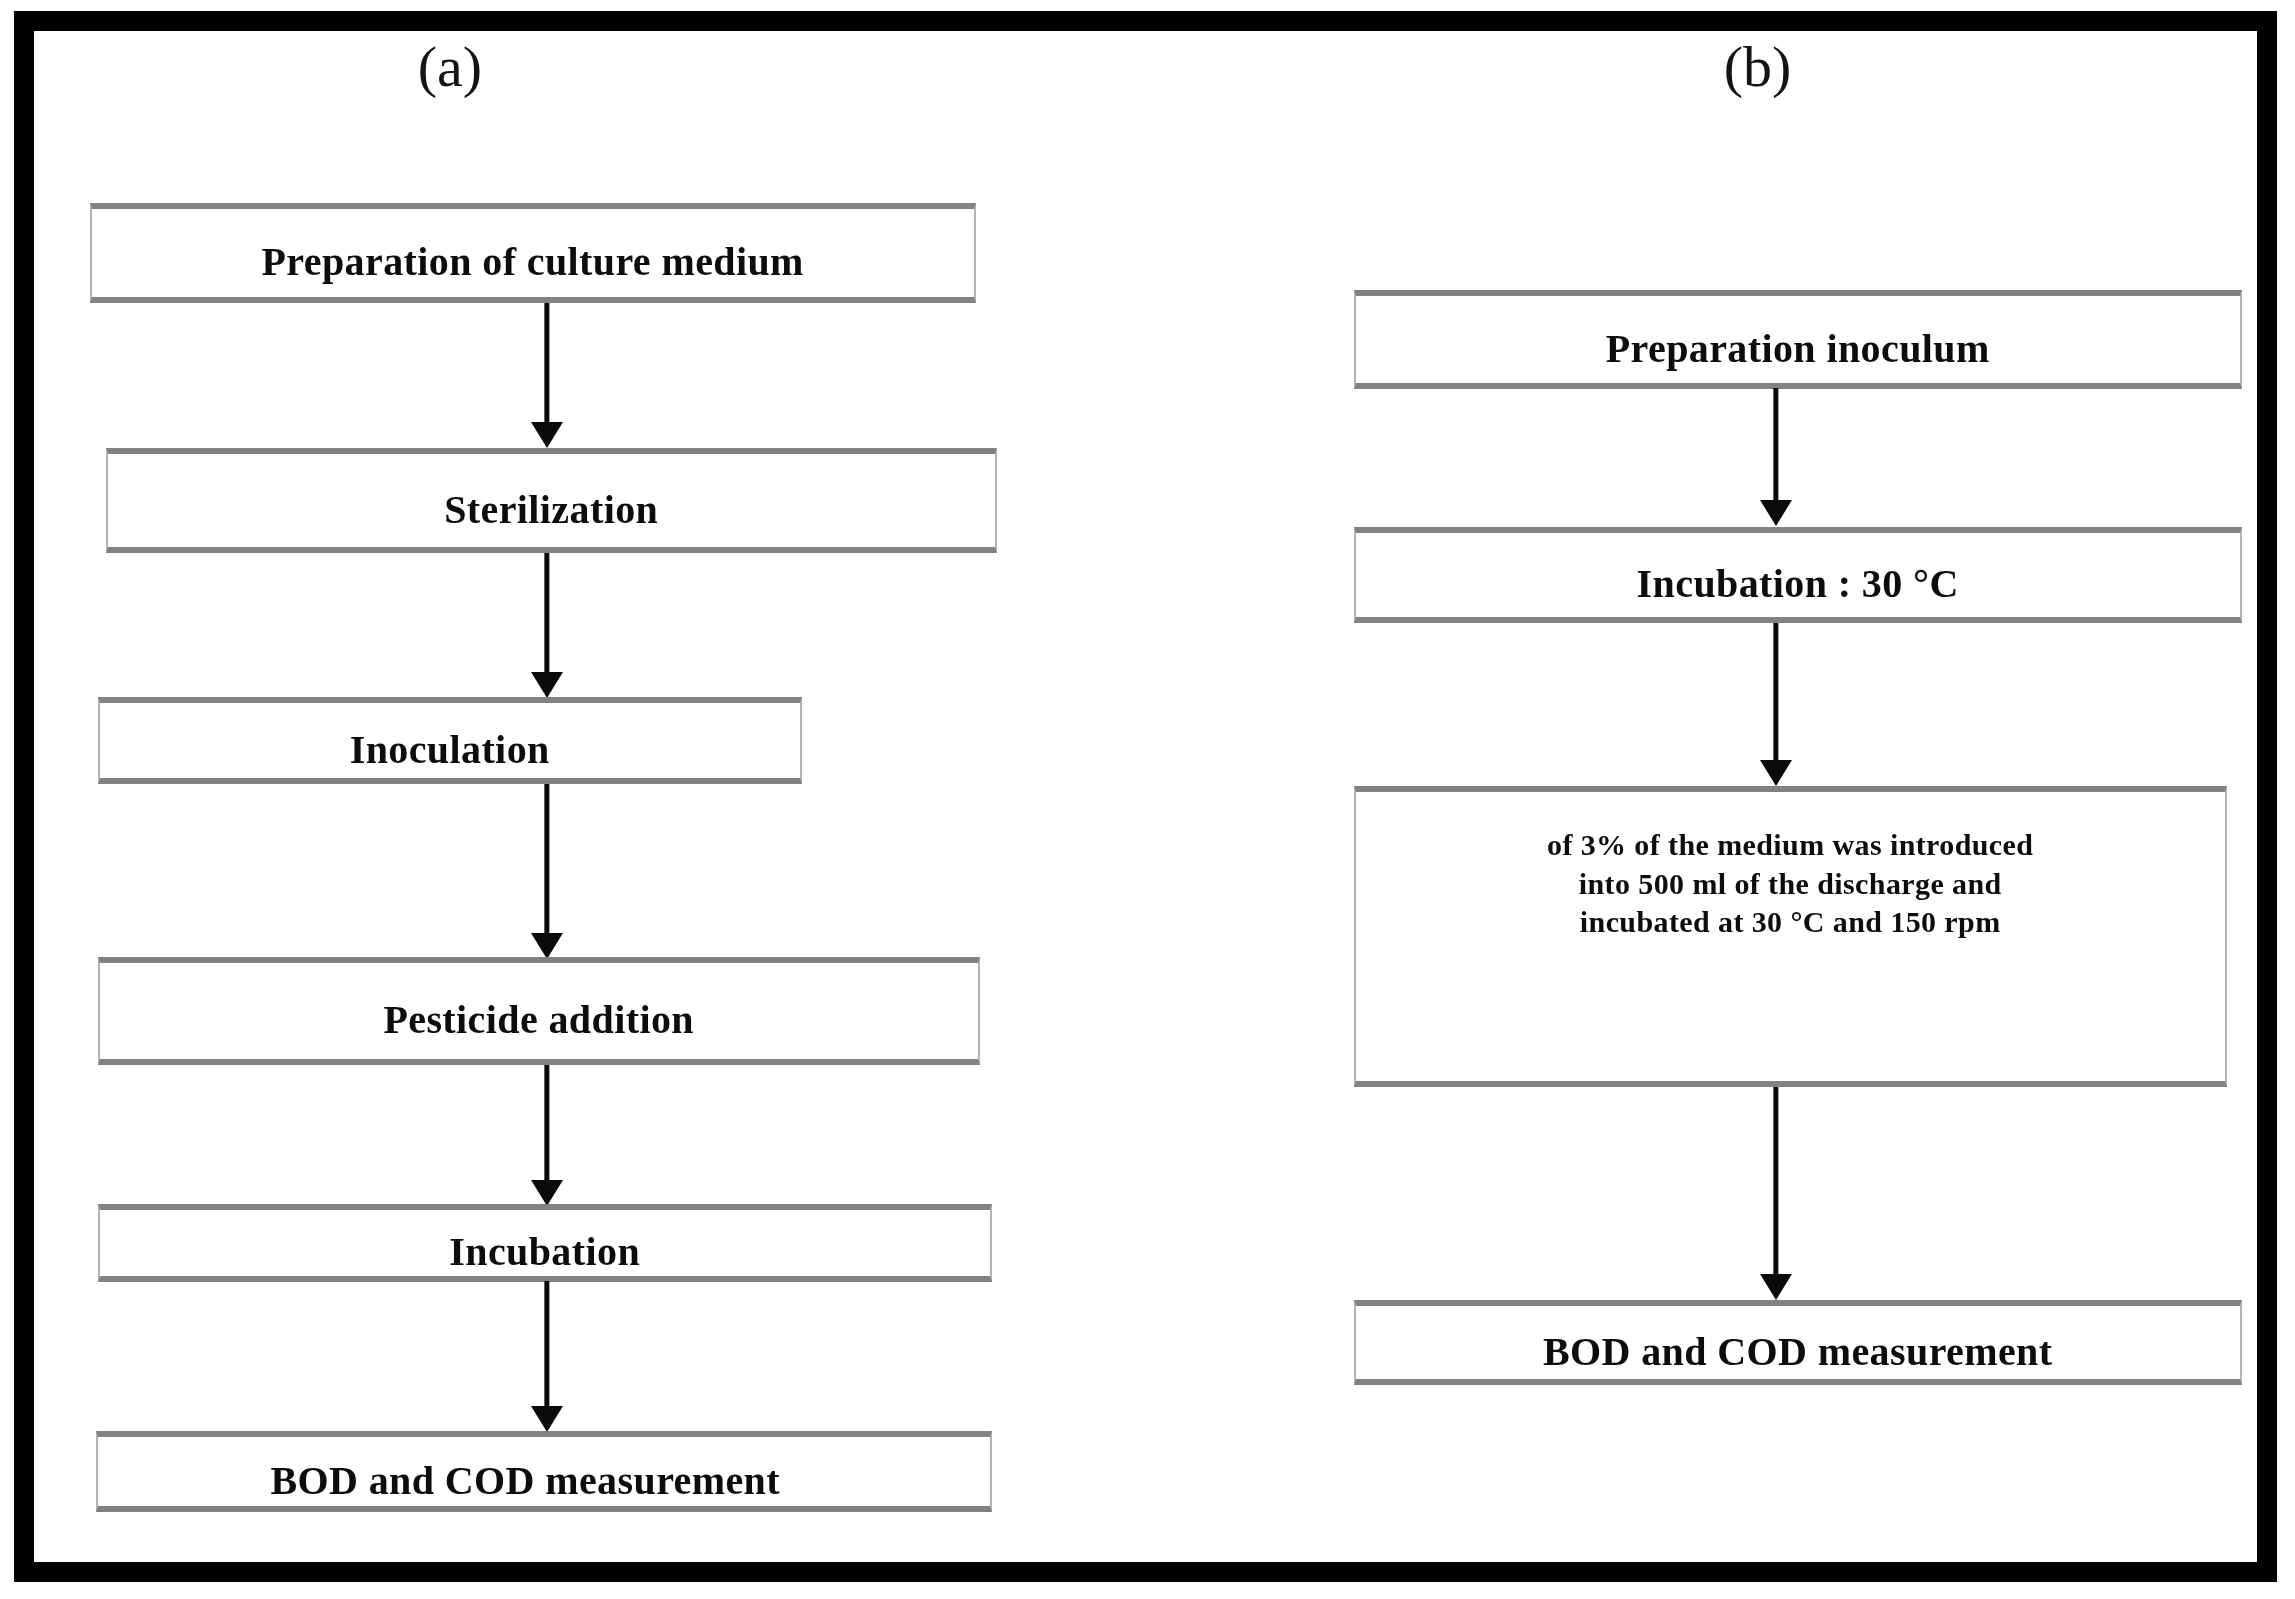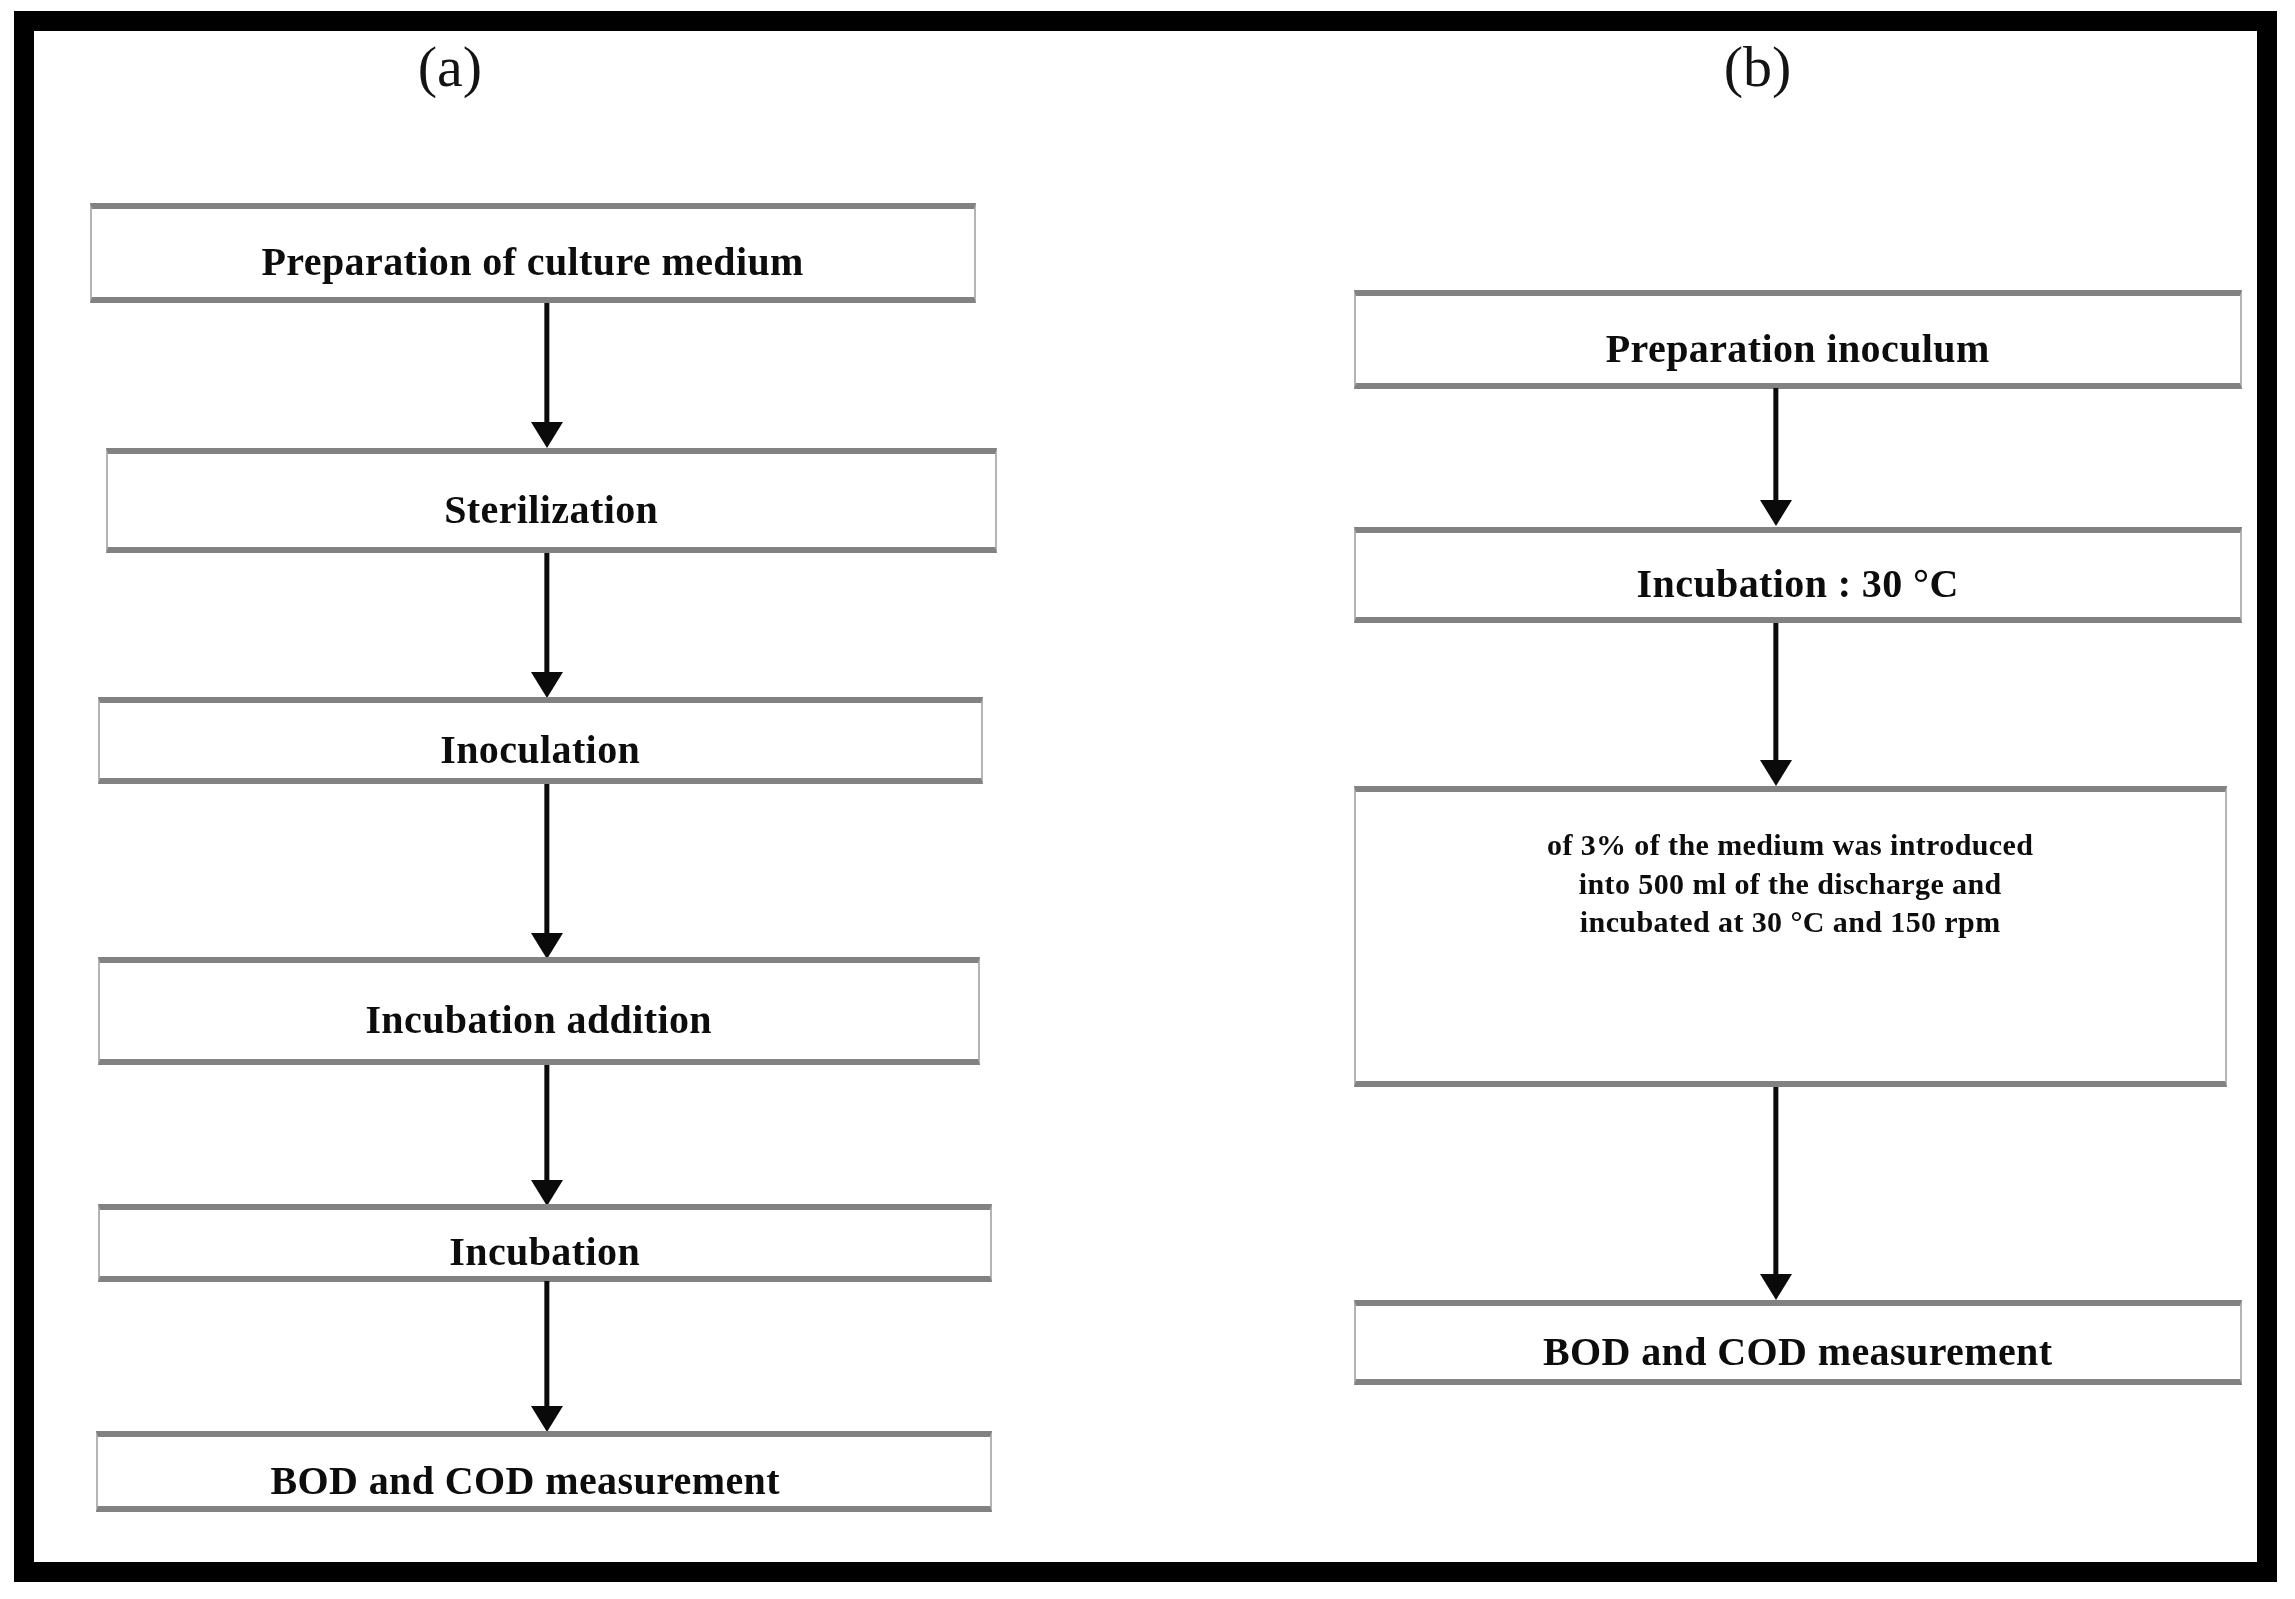--- a/index.html
+++ b/index.html
@@ -119,31 +119,31 @@
 
       <div class="node" style="left: 72px; top: 417px; width: 891px; height: 105px;">
         <div class="node-text">Sterilization</div>
       </div>
 
       <div class="arrow" style="left: 475px; top: 522px; width: 76px; height: 145px;">
         <div class="shaft" style="height: 119px;"></div>
         <div class="head"></div>
       </div>
 
-      <div class="node" style="left: 64px; top: 666px; width: 885px; height: 87px;">
+      <div class="node" style="left: 64px; top: 666px; width: 704px; height: 87px;">
         <div class="node-text">Inoculation</div>
       </div>
 
       <div class="arrow" style="left: 475px; top: 753px; width: 76px; height: 175px;">
         <div class="shaft" style="height: 149px;"></div>
         <div class="head"></div>
       </div>
 
       <div class="node" style="left: 64px; top: 926px; width: 882px; height: 108px;">
-        <div class="node-text">Incubation addition</div>
+        <div class="node-text">Pesticide addition</div>
       </div>
 
       <div class="arrow" style="left: 475px; top: 1034px; width: 76px; height: 141px;">
         <div class="shaft" style="height: 116px;"></div>
         <div class="head"></div>
       </div>
 
       <div class="node" style="left: 64px; top: 1173px; width: 894px; height: 78px; justify-content: center;">
         <div class="node-text">Incubation</div>
       </div>

